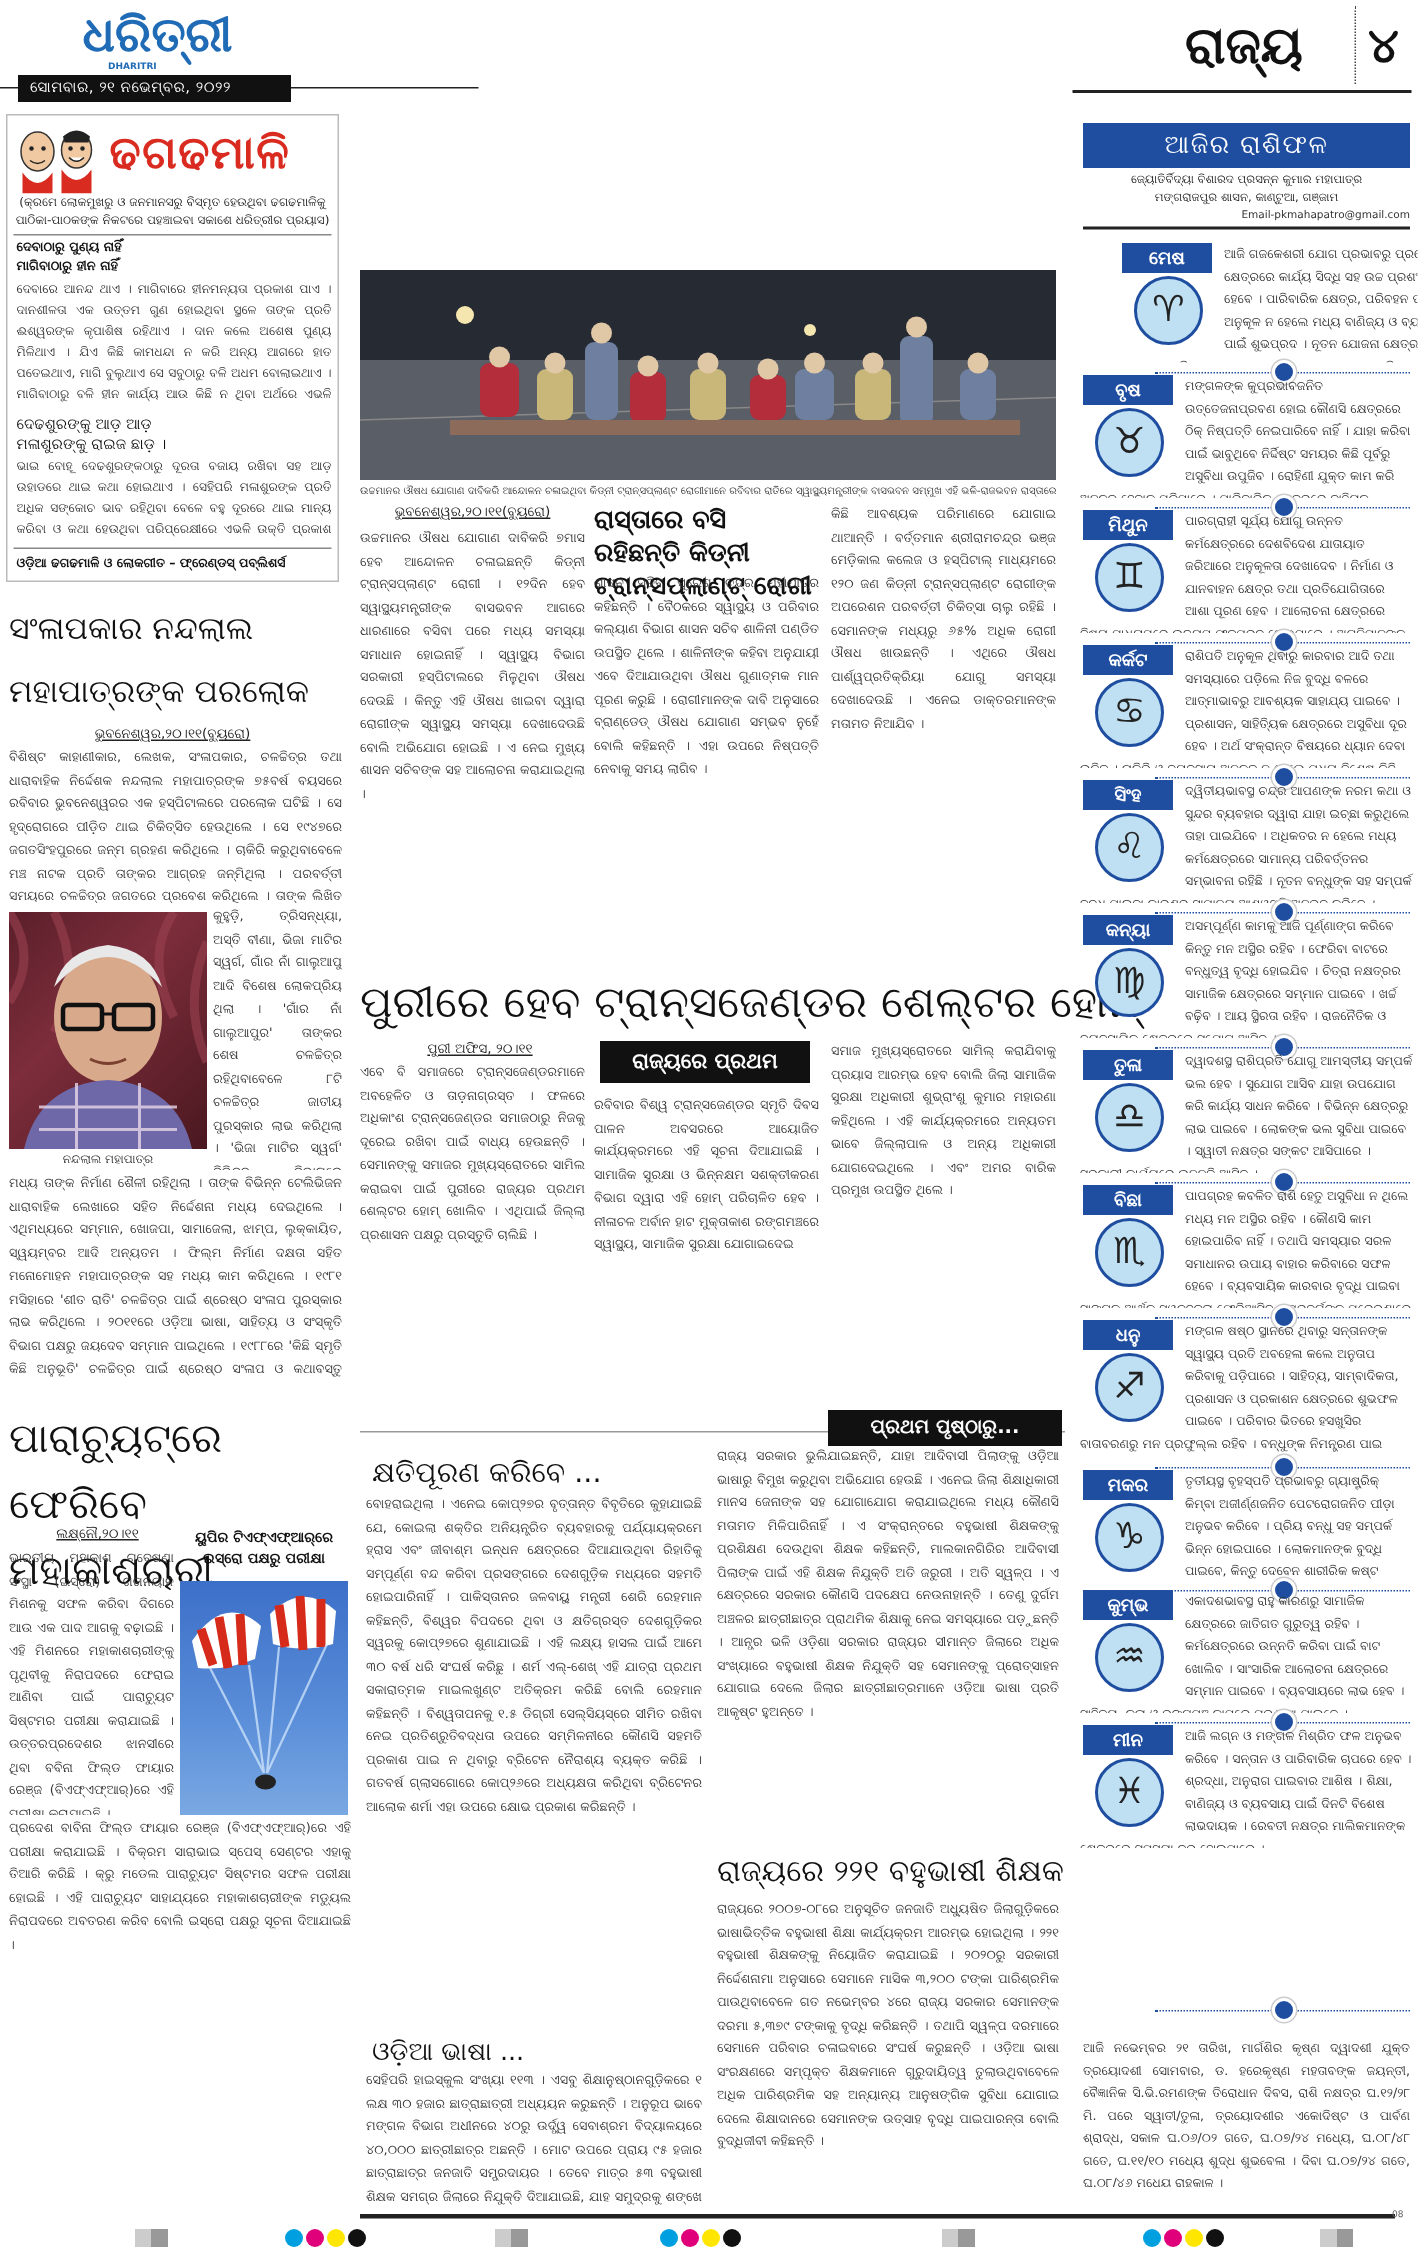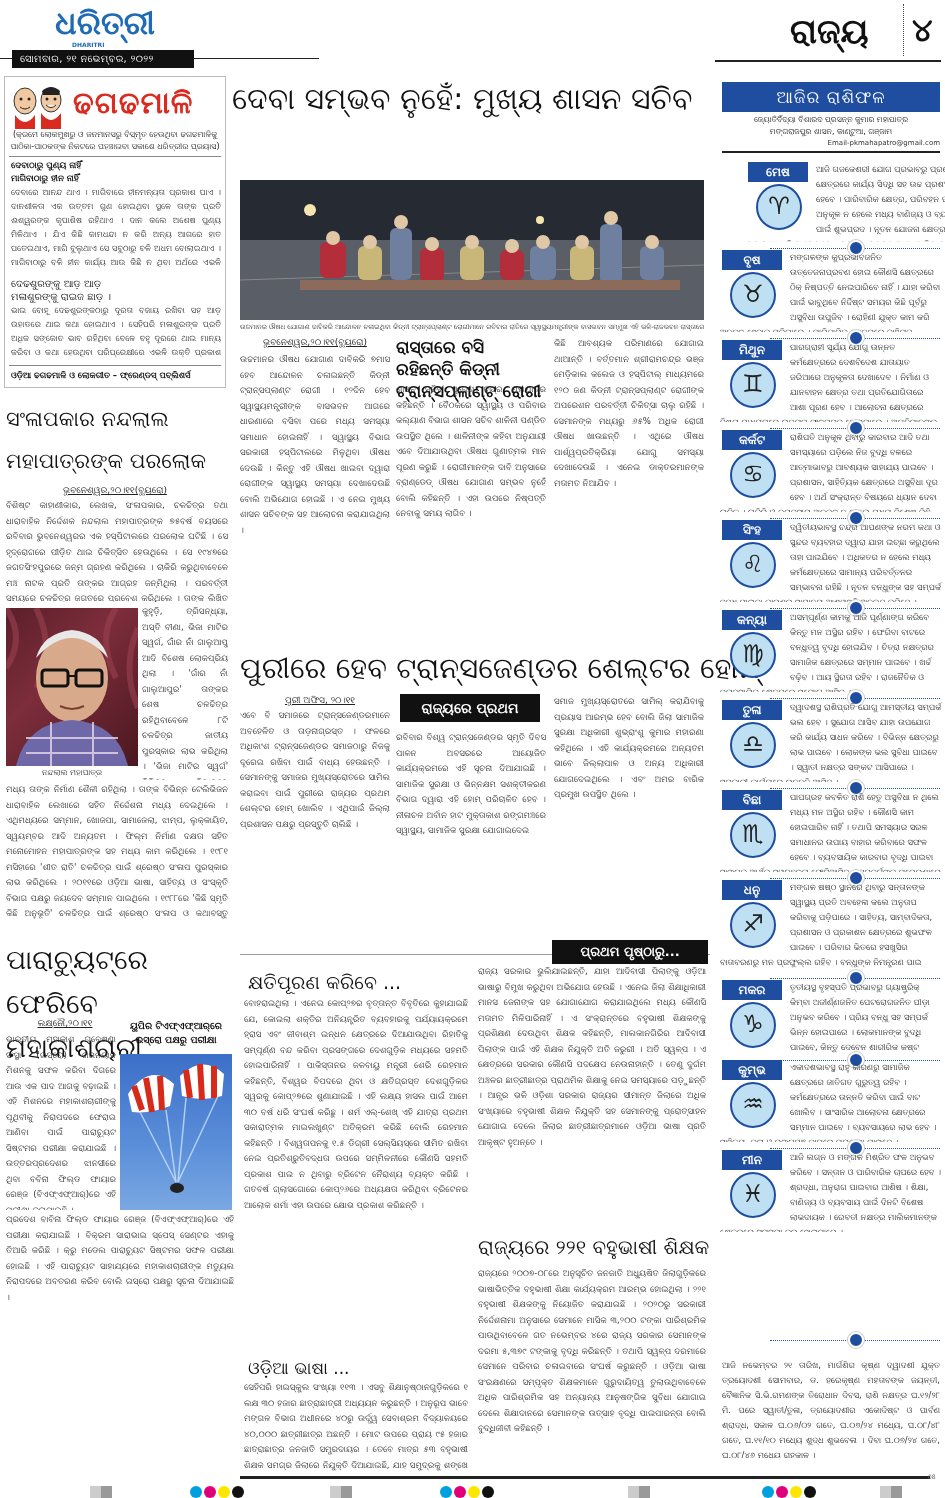--- a/index.html
+++ b/index.html
@@ -95,21 +95,20 @@
     <path d="M14 32 L22 56 M26 24 L32 58 M40 22 L42 56" stroke="#d62a1a" stroke-width="6"></path>
     <path d="M60 22 Q82 0 104 20 L102 42 Q82 48 62 42Z" fill="#fff"></path>
     <path d="M66 16 L70 44 M80 10 L82 46 M94 12 L94 44" stroke="#d62a1a" stroke-width="6"></path>
     <path d="M20 58 L56 128 M46 56 L56 128 M66 44 L58 128 M98 42 L58 128" stroke="#d9ecff" stroke-width="1.5" opacity=".7"></path>
     <ellipse cx="57" cy="134" rx="7" ry="5" fill="#222"></ellipse>
   </svg>
 </div>
 <div class="abs txt" style="left:6px;top:1212px;width:228px;height:224px">ପ୍ରଦେଶ ବାବିନା ଫିଲ୍ଡ ଫାୟାର ରେଞ୍ଜ (ବିଏଫ୍‌ଏଫ୍‌ଆର୍)ରେ ଏହି ପରୀକ୍ଷା କରାଯାଇଛି । ବିକ୍ରମ ସାରାଭାଇ ସ୍ପେସ୍ ସେଣ୍ଟର ଏହାକୁ ତିଆରି କରିଛି । କ୍ରୁ ମଡେଲ ପାରାଚ୍ୟୁଟ ସିଷ୍ଟମର ସଫଳ ପରୀକ୍ଷା ହୋଇଛି । ଏହି ପାରାଚ୍ୟୁଟ ସାହାଯ୍ୟରେ ମହାକାଶଚାରୀଙ୍କ ମଡ୍ୟୁଲ ନିରାପଦରେ ଅବତରଣ କରିବ ବୋଲି ଇସ୍ରୋ ପକ୍ଷରୁ ସୂଚନା ଦିଆଯାଇଛି ।</div>
 
 <div class="abs hl" style="left:232px;top:76px;width:480px;font-size:30px;line-height:46px;color:#111;white-space:nowrap">
-  <div>ଦେବା ସମ୍ଭବ ନୁହେଁ: ମୁଖ୍ୟ ଶାସନ ସଚିବ</div>
 </div>
 <div class="abs" style="left:240px;top:180px;width:464px;height:140px;background:#3d4350;overflow:hidden">
   <svg width="464" height="140" viewBox="0 0 464 140">
     <rect x="0" y="0" width="464" height="60" fill="#252a33"></rect>
     <rect x="0" y="60" width="464" height="80" fill="#5a5e66"></rect>
     <path d="M0 100 L464 85" stroke="#888" stroke-width="1"></path>
     <circle cx="70" cy="30" r="6" fill="#f5e6b0"></circle>
       <circle cx="300" cy="40" r="4" fill="#f5e6b0"></circle>
     <g fill="#b42d3a">
         <rect x="80" y="62" width="26" height="36" rx="6"></rect>

